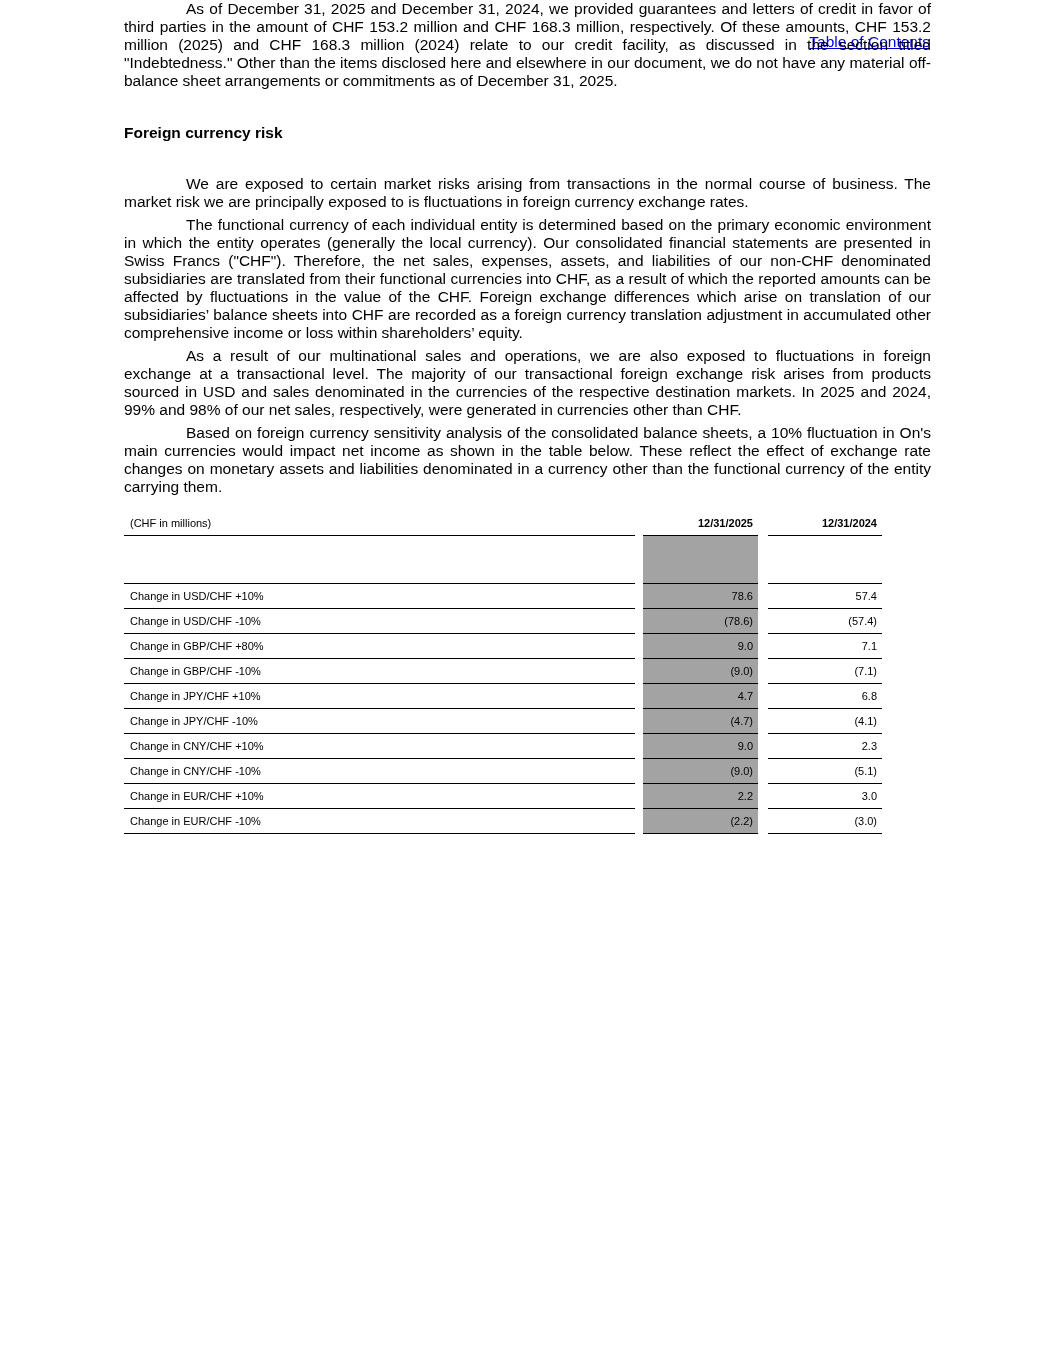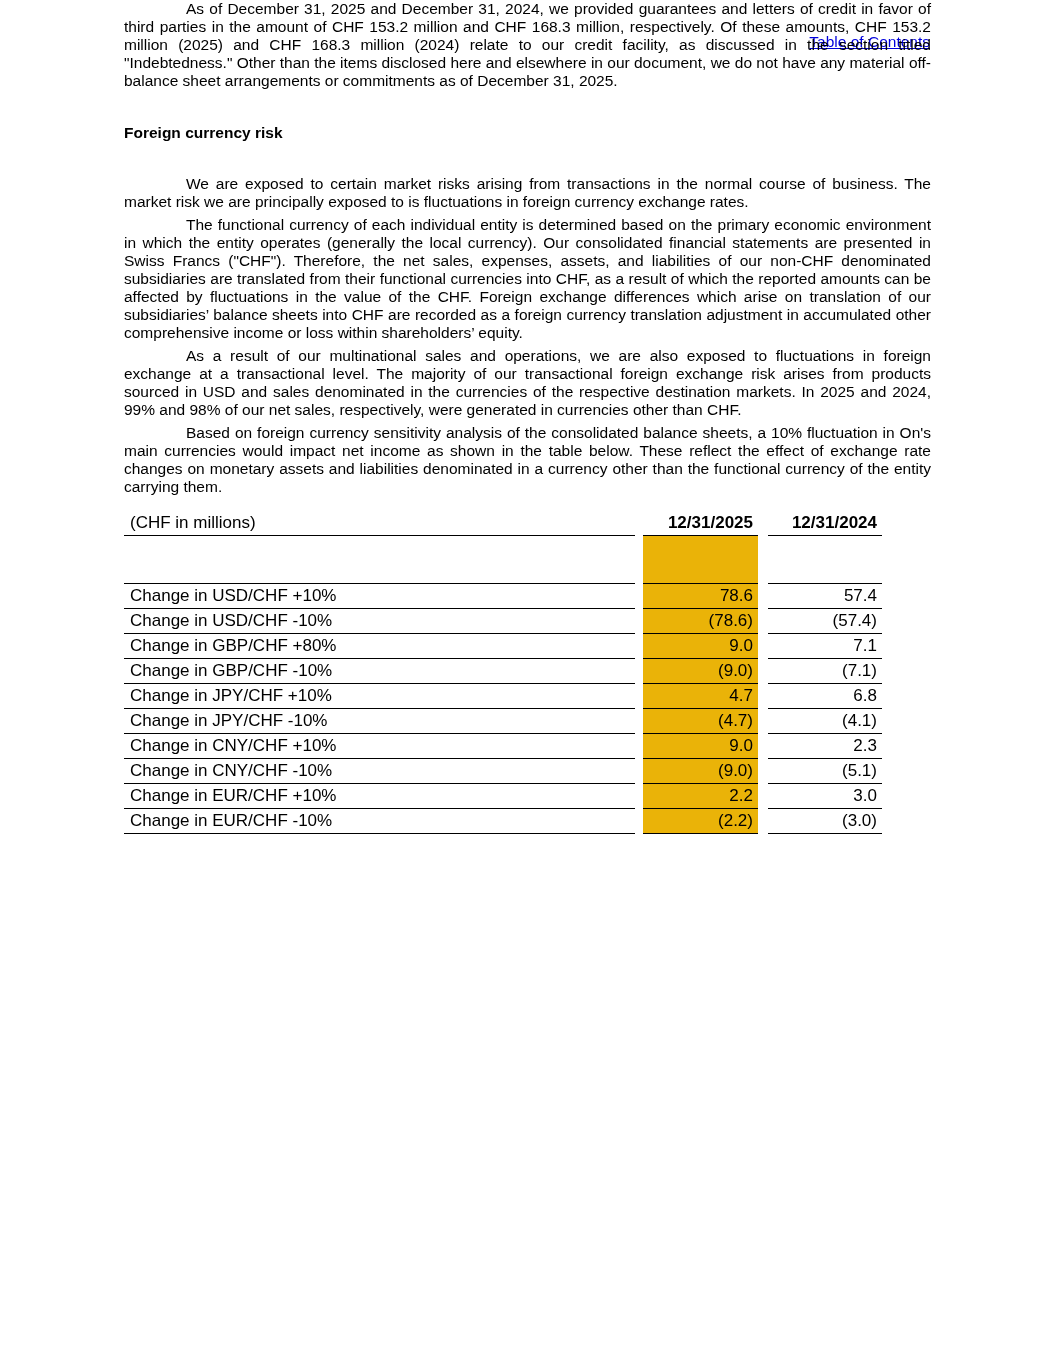--- a/index.html
+++ b/index.html
@@ -40,38 +40,38 @@
     font-size:15.5px;
     line-height:18px;
     text-align:justify;
     text-indent:62px;
     margin:0 0 5px 0;
   }
   
   .sens-table {
     margin-top:14px;
     width:758px;
-    font-size:17px;
+    font-size:11px;
   }
   .trow { display:flex; align-items:stretch; }
   .cell {
     border-bottom:1px solid #000000;
     display:flex;
     align-items:center;
   }
   .col-label { width:511px; padding-left:6px;  justify-content:flex-start; }
   .gap-a     { width:8px;  }
   .col-v25   { width:115px; padding-right:5px; justify-content:flex-end; }
   .gap-b     { width:10px; }
   .col-v24   { width:114px; padding-right:5px; justify-content:flex-end; }
   .thead .cell { height:26px; }
   .thead .col-v25, .thead .col-v24 { font-weight:bold; }
   .spacer-row .cell { height:48px; }
   .data-row .cell { height:25px; }
-  .shade { background:#eab308; }
+  .shade { background:#a3a3a3; }
 </style>
 </head>
 <body>
 
 <div class="page">
 
   <a class="toc-link">Table of Contents</a>
 
   <div class="content">
 

